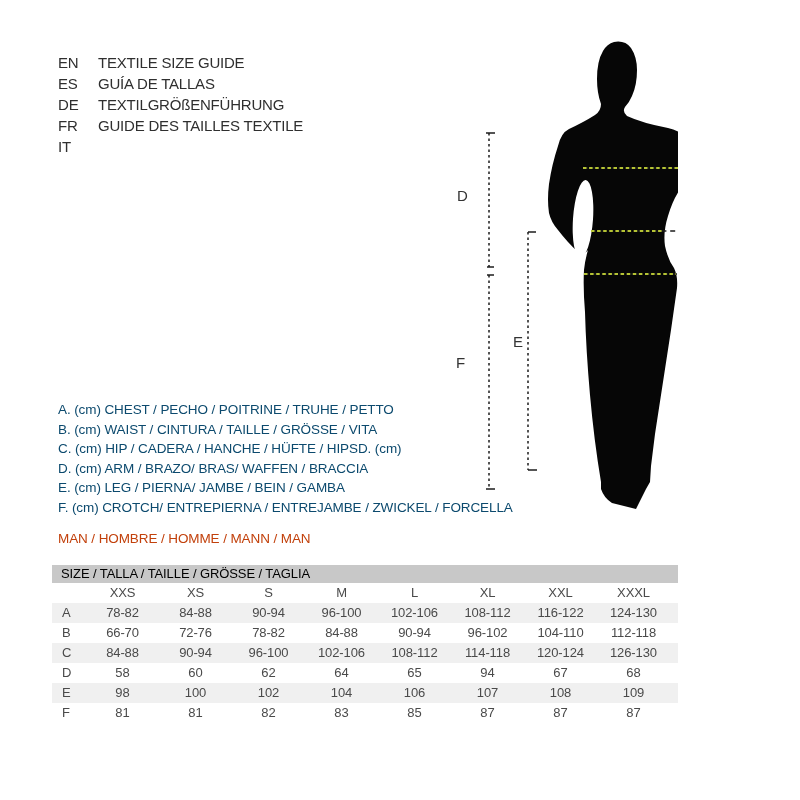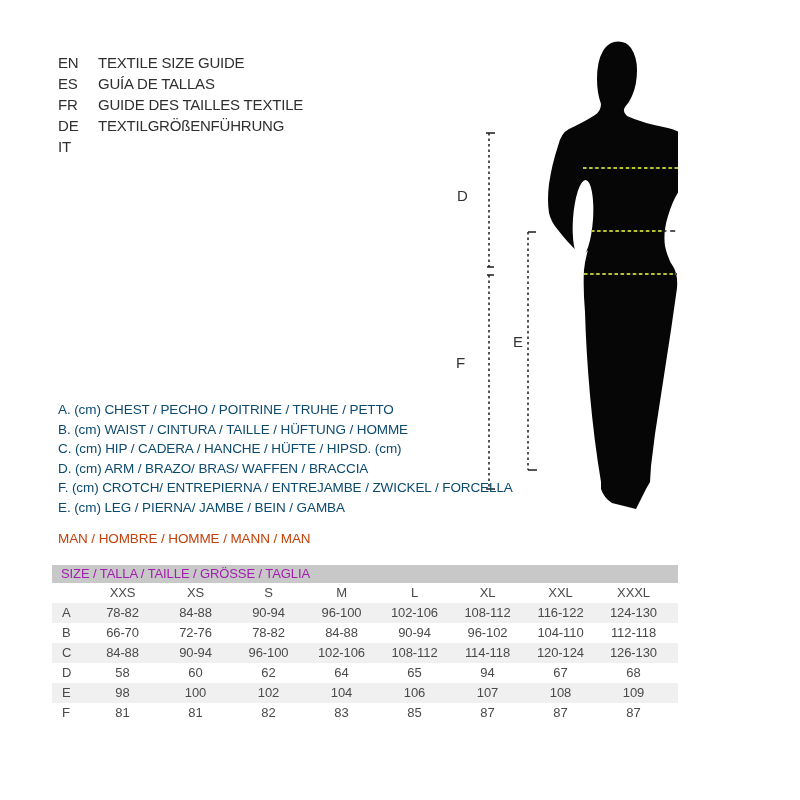--- a/index.html
+++ b/index.html
@@ -22,21 +22,21 @@
   .lbl-E{left:513px;top:335px;}
   .lbl-F{left:456px;top:356px;}
   
   .legend-block{position:absolute;left:58px;top:400px;}
   .legend-row{height:19.5px;line-height:19.5px;font-size:13.5px;letter-spacing:-0.1px;color:#0c4a6e;}
   .gender-line{position:absolute;left:58px;top:529px;height:19px;line-height:19px;
                font-size:13.5px;letter-spacing:-0.1px;color:#c2410c;}
   
   .size-table{position:absolute;left:52px;top:565px;width:696px;font-size:13px;color:#4a4a4a;
               letter-spacing:-0.1px;}
-  .table-title{height:18px;line-height:18px;background:#c8c8c8;color:#a21caf;
+  .table-title{height:18px;line-height:18px;background:#c8c8c8;color:#000000;
                padding-left:9px;font-size:13px;}
   .t-row{display:flex;height:20px;line-height:20px;}
   .t-row.alt{background:#f0f0f0;}
   .t-label{width:34px;padding-left:10px;box-sizing:border-box;text-align:left;}
   .t-cell{width:73px;text-align:center;}
   .t-fill{flex:1;}
 </style>
 </head>
 <body>
 
@@ -45,26 +45,26 @@
   <div class="lang-block">
       <div class="lang-row">
         <span class="lang-code">EN</span>
         <span class="lang-text">TEXTILE SIZE GUIDE</span>
       </div>
       <div class="lang-row">
         <span class="lang-code">ES</span>
         <span class="lang-text">GUÍA DE TALLAS</span>
       </div>
       <div class="lang-row">
+        <span class="lang-code">DE</span>
+        <span class="lang-text">TEXTILGRÖßENFÜHRUNG</span>
+      </div>
+      <div class="lang-row">
         <span class="lang-code">FR</span>
         <span class="lang-text">GUIDE DES TAILLES TEXTILE</span>
-      </div>
-      <div class="lang-row">
-        <span class="lang-code">DE</span>
-        <span class="lang-text">TEXTILGRÖßENFÜHRUNG</span>
       </div>
       <div class="lang-row">
         <span class="lang-code">IT</span>
       </div>
     </div>
 
   <svg class="figure-svg" viewBox="430 20 330 520" xmlns="http://www.w3.org/2000/svg">
 
     <path fill="#060606" d="
       M 614 42
@@ -117,25 +117,25 @@
 
   <span class="measure-label lbl-A">A</span>
   <span class="measure-label lbl-B">B</span>
   <span class="measure-label lbl-C">C</span>
   <span class="measure-label lbl-D">D</span>
   <span class="measure-label lbl-E">E</span>
   <span class="measure-label lbl-F">F</span>
 
   <div class="legend-block">
       <div class="legend-row">A. (cm) CHEST / PECHO / POITRINE / TRUHE / PETTO</div>
-      <div class="legend-row">B. (cm) WAIST / CINTURA / TAILLE / HÜFTUNG / HOMME</div>
+      <div class="legend-row">B. (cm) WAIST / CINTURA / TAILLE / GRÖSSE / VITA</div>
       <div class="legend-row">C. (cm) HIP / CADERA / HANCHE / HÜFTE / HIPSD. (cm)</div>
       <div class="legend-row">D. (cm) ARM / BRAZO/ BRAS/ WAFFEN / BRACCIA</div>
+      <div class="legend-row">E. (cm) LEG / PIERNA/ JAMBE / BEIN / GAMBA</div>
       <div class="legend-row">F. (cm) CROTCH/ ENTREPIERNA / ENTREJAMBE / ZWICKEL / FORCELLA</div>
-      <div class="legend-row">E. (cm) LEG / PIERNA/ JAMBE / BEIN / GAMBA</div>
     </div>
 
   <div class="gender-line">MAN / HOMBRE / HOMME / MANN / MAN</div>
 
   <div class="size-table">
     <div class="table-title">SIZE / TALLA / TAILLE / GRÖSSE / TAGLIA</div>
     <div class="t-row" id="col-header-row">
         <span class="t-label"></span>
         <span class="t-cell">XXS</span>
         <span class="t-cell">XS</span>

